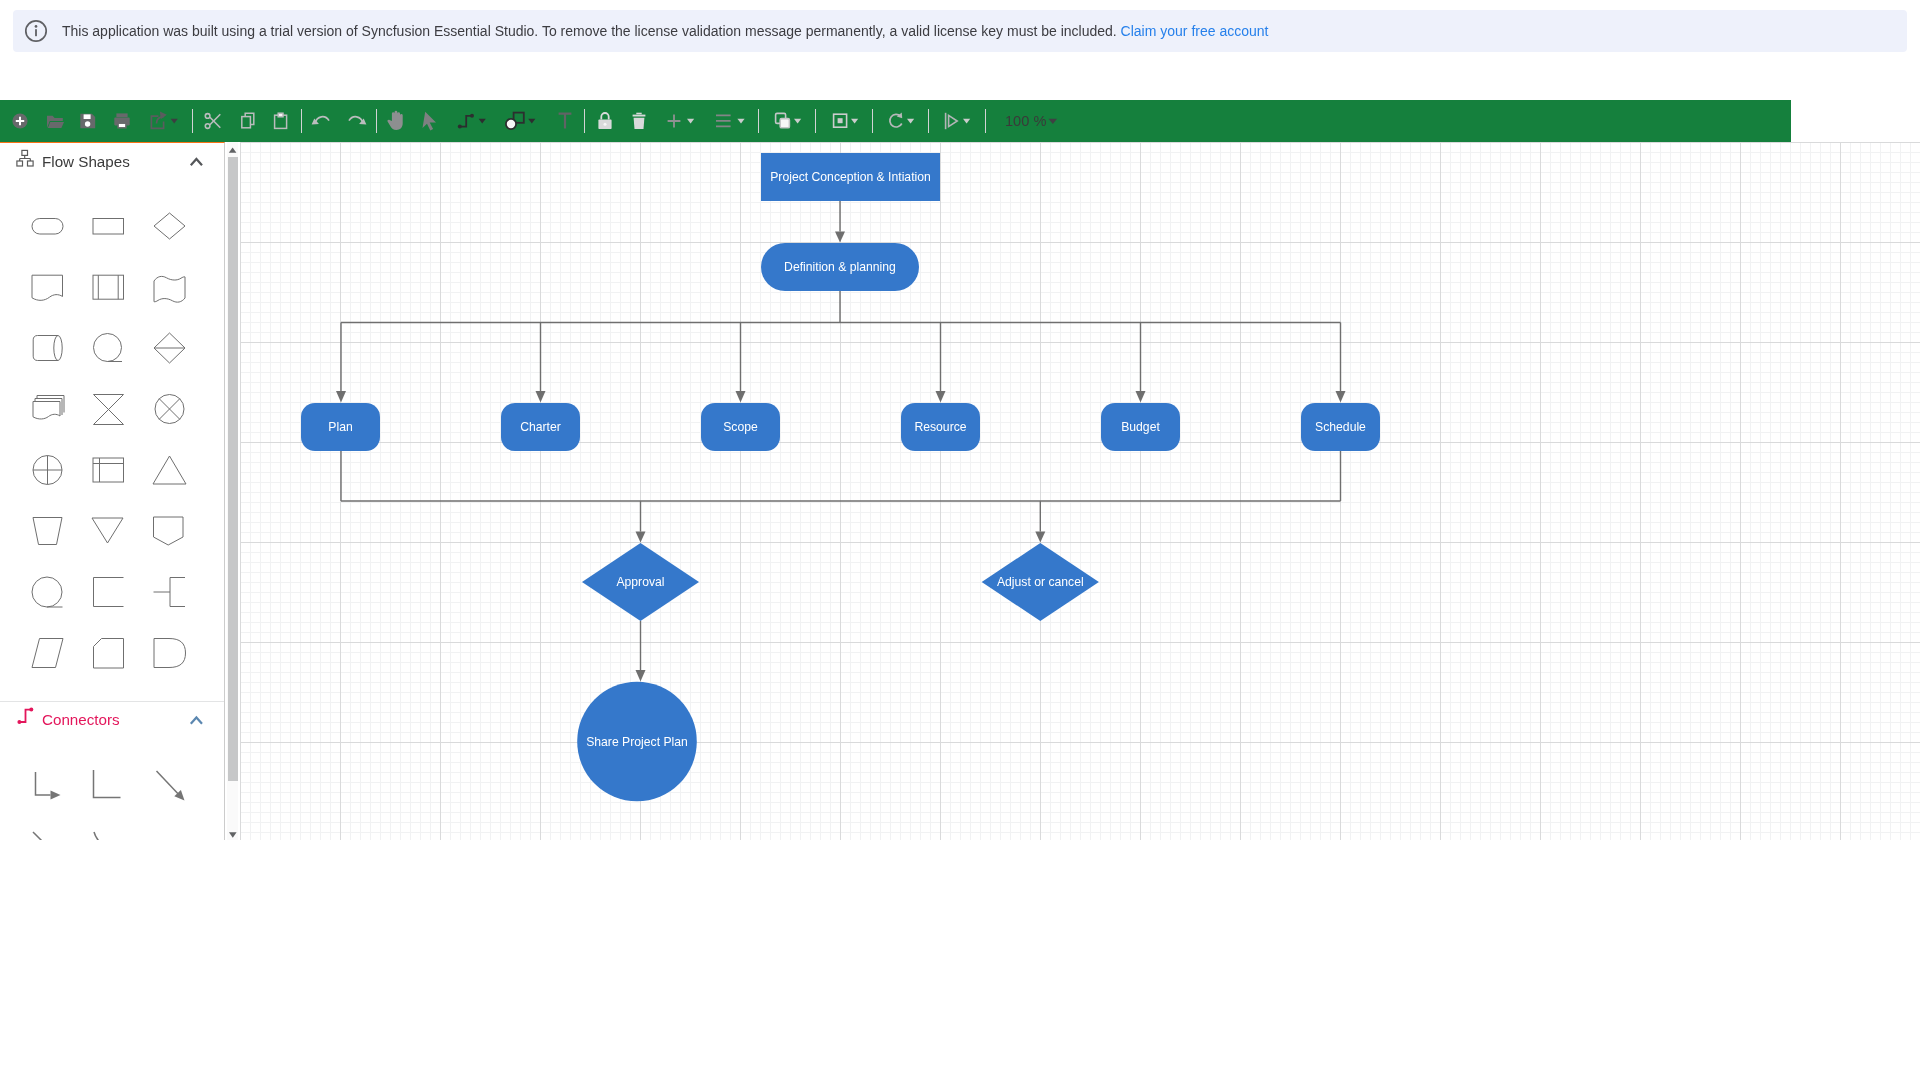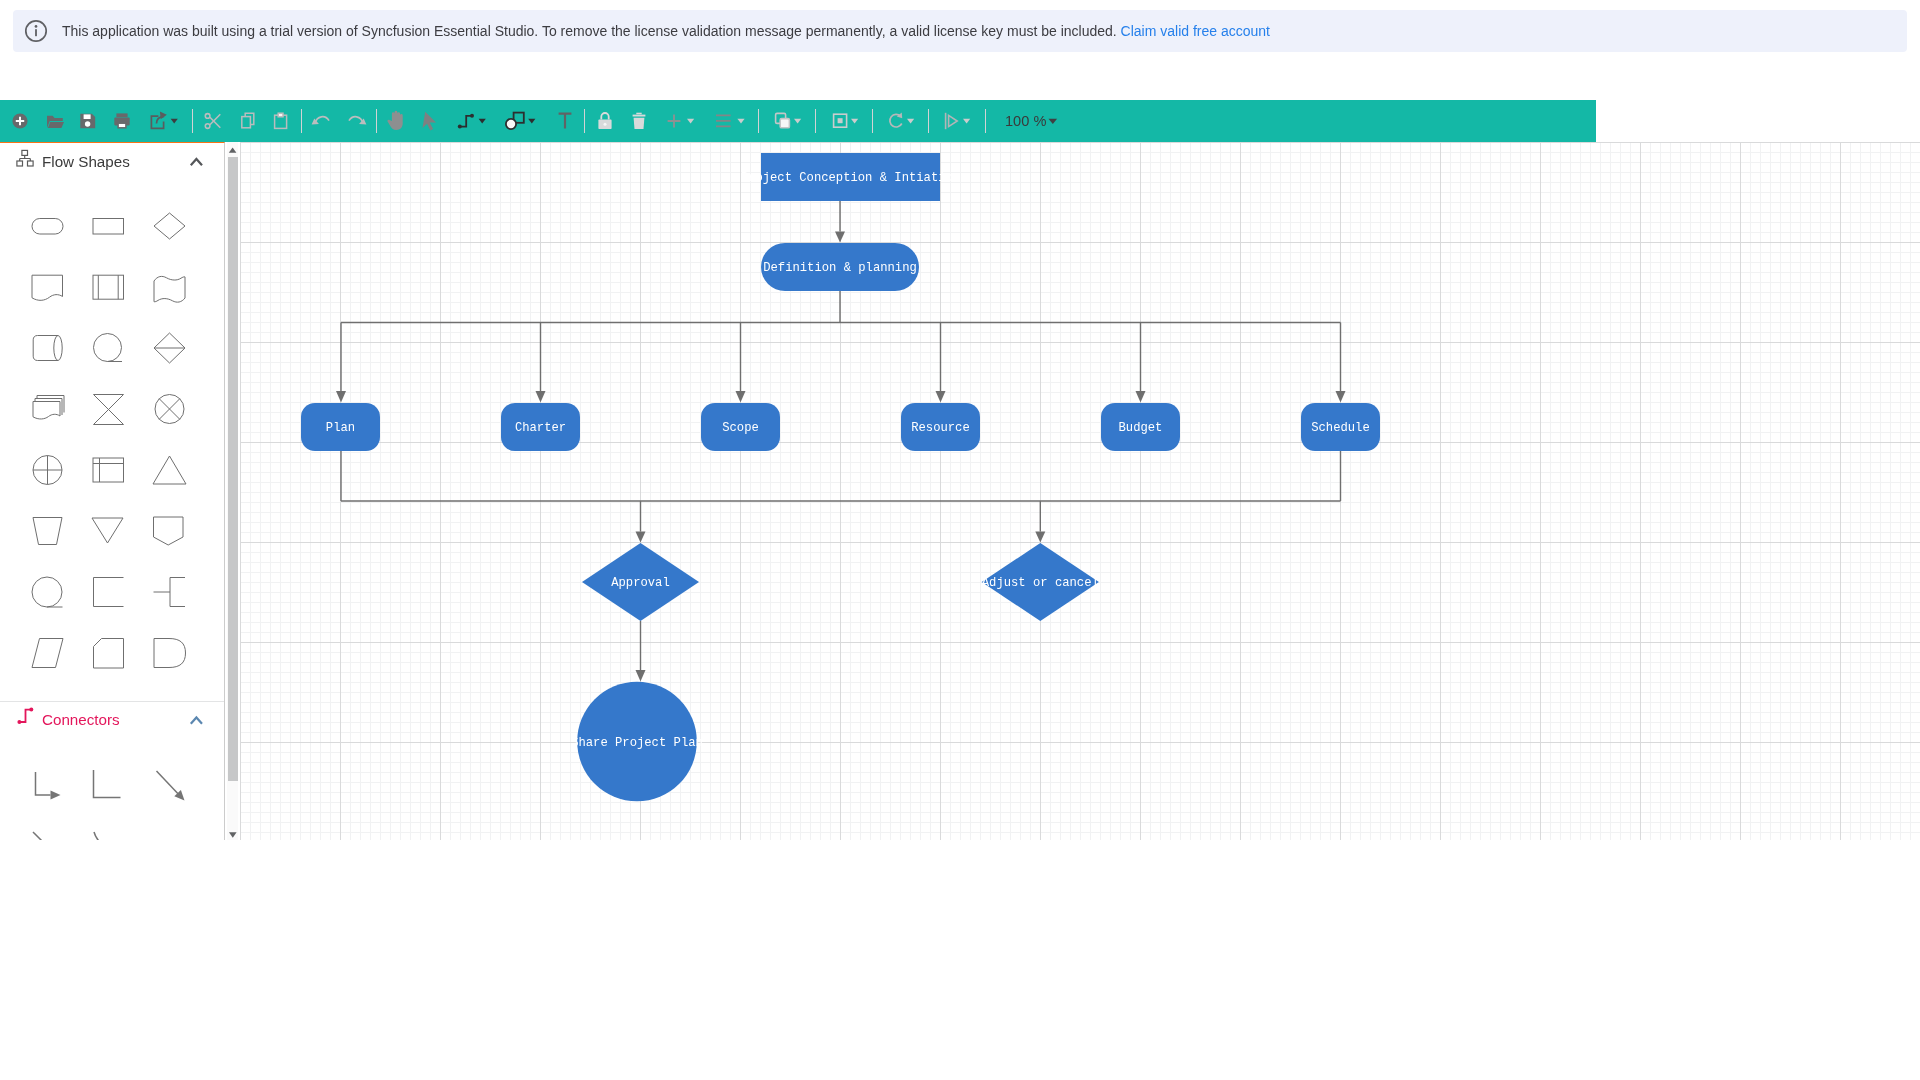--- a/index.html
+++ b/index.html
@@ -8,50 +8,49 @@
   #banner {
     position:absolute; left:13px; top:10px; width:1894px; height:42px;
     background:#eef1fb; border-radius:4px;
   }
   #banner-text {
     position:absolute; left:49px; top:0; height:42px; line-height:42px;
     font-size:14px; color:#3c3c41; white-space:nowrap;
   }
   #banner-text a { color:#2680eb; text-decoration:none; }
   #toolbar {
-    position:absolute; left:0; top:100px; width:1596px; height:42px;
-    background:#14b8a6;
+    position:absolute; left:0; top:100px; width:1791px; height:42px;
+    background:#15803d;
   }
   #panel {
     position:absolute; left:0; top:142px; width:225px; height:698px;
     background:#ffffff; border-right:1px solid #cccccc; border-top:1px solid #f97316;
   }
   #sbar { position:absolute; left:227px; top:142px; width:11px; height:698px; background:#fafafa; }
   #sbar-thumb { position:absolute; left:0.5px; top:15px; width:10px; height:624px; background:#c6c7c8; }
   #canvas {
     position:absolute; left:240px; top:142px; width:1680px; height:698px;
     background-color:#ffffff;
     background-image:
       linear-gradient(to right, #d9dadb 1px, transparent 1px),
       linear-gradient(to bottom, #d9dadb 1px, transparent 1px),
       linear-gradient(to right, #f1f2f3 1px, transparent 1px),
       linear-gradient(to bottom, #f1f2f3 1px, transparent 1px);
     background-size: 100px 100%, 100% 100px, 10px 100%, 100% 10px;
-    font-family: Liberation Mono, monospace;
   }
 </style>
 </head>
 <body>
 <div id="banner">
   <svg class="abs" style="left:11px;top:9px" width="24" height="24" viewBox="0 0 24 24">
     <circle cx="12" cy="12" r="10.2" fill="none" stroke="#5f6064" stroke-width="1.7"></circle>
     <circle cx="12" cy="7.4" r="1.35" fill="#5f6064"></circle>
     <rect x="11.1" y="10.2" width="1.8" height="7" fill="#5f6064"></rect>
   </svg>
-  <div id="banner-text">This application was built using a trial version of Syncfusion Essential Studio. To remove the license validation message permanently, a valid license key must be included. <a>Claim valid free account</a></div>
+  <div id="banner-text">This application was built using a trial version of Syncfusion Essential Studio. To remove the license validation message permanently, a valid license key must be included. <a>Claim your free account</a></div>
 </div>
 <div id="toolbar">
 <svg width="1920" height="42" viewBox="0 0 1920 42">
 
   <g fill="#d2d3d4">
     <rect x="192" y="9" width="1" height="24"></rect>
         <rect x="301" y="9" width="1" height="24"></rect>
     <rect x="376" y="9" width="1" height="24"></rect>
         <rect x="584" y="9" width="1" height="24"></rect>
     <rect x="758" y="9" width="1" height="24"></rect>

